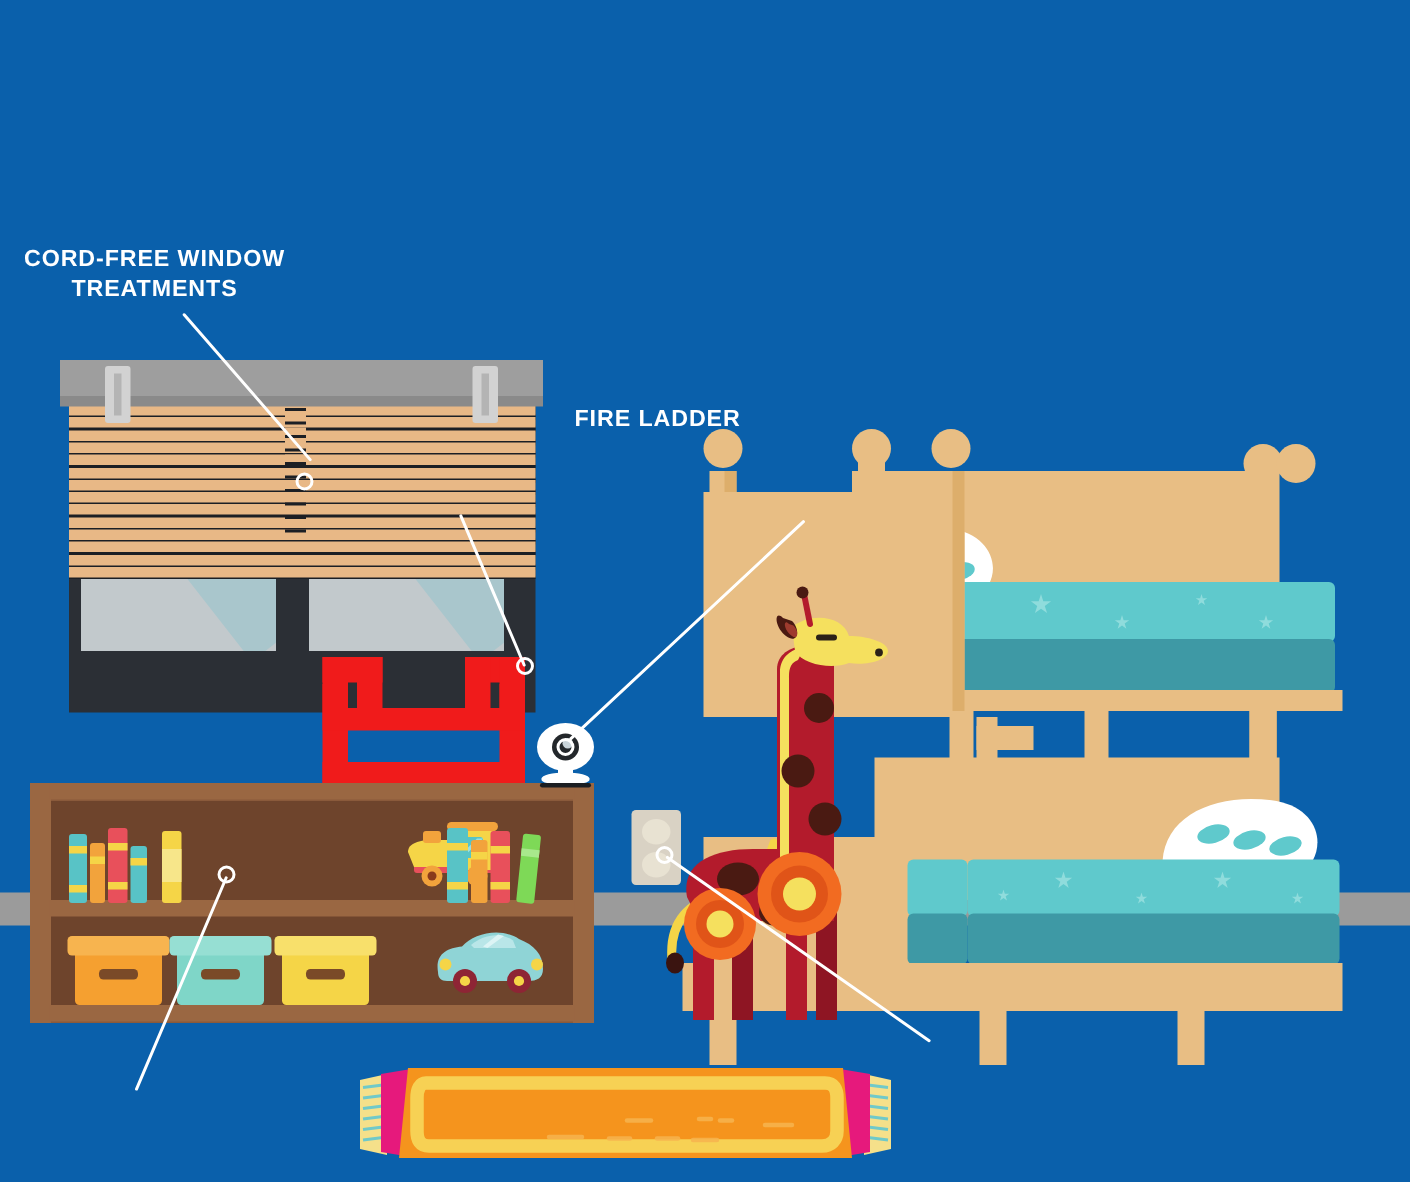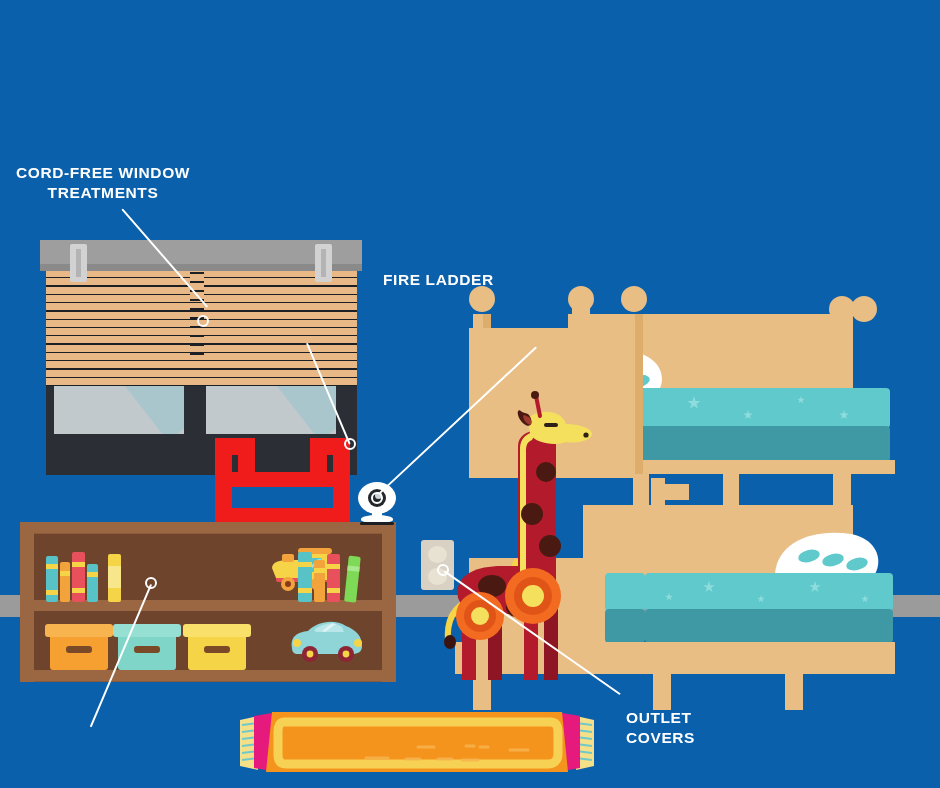--- a/index.html
+++ b/index.html
@@ -459,16 +459,14 @@
 
   <div class="leader" style="left:151px;top:583px;width:155px;transform:rotate(113deg);"></div>
   <div class="dot" style="left:145px;top:577px;"></div>
 
   <div class="leader" style="left:444px;top:570px;width:215px;transform:rotate(35deg);"></div>
   <div class="dot" style="left:437px;top:564px;"></div>
 
   <div class="label" id="lbl-cord">CORD-FREE WINDOW
 TREATMENTS</div>
   <div class="label" id="lbl-ladder">FIRE LADDER</div>
-  <div class="label" id="lbl-outlet">OUTLET
-COVERS</div>
 
 </div>
 
 </body></html>

